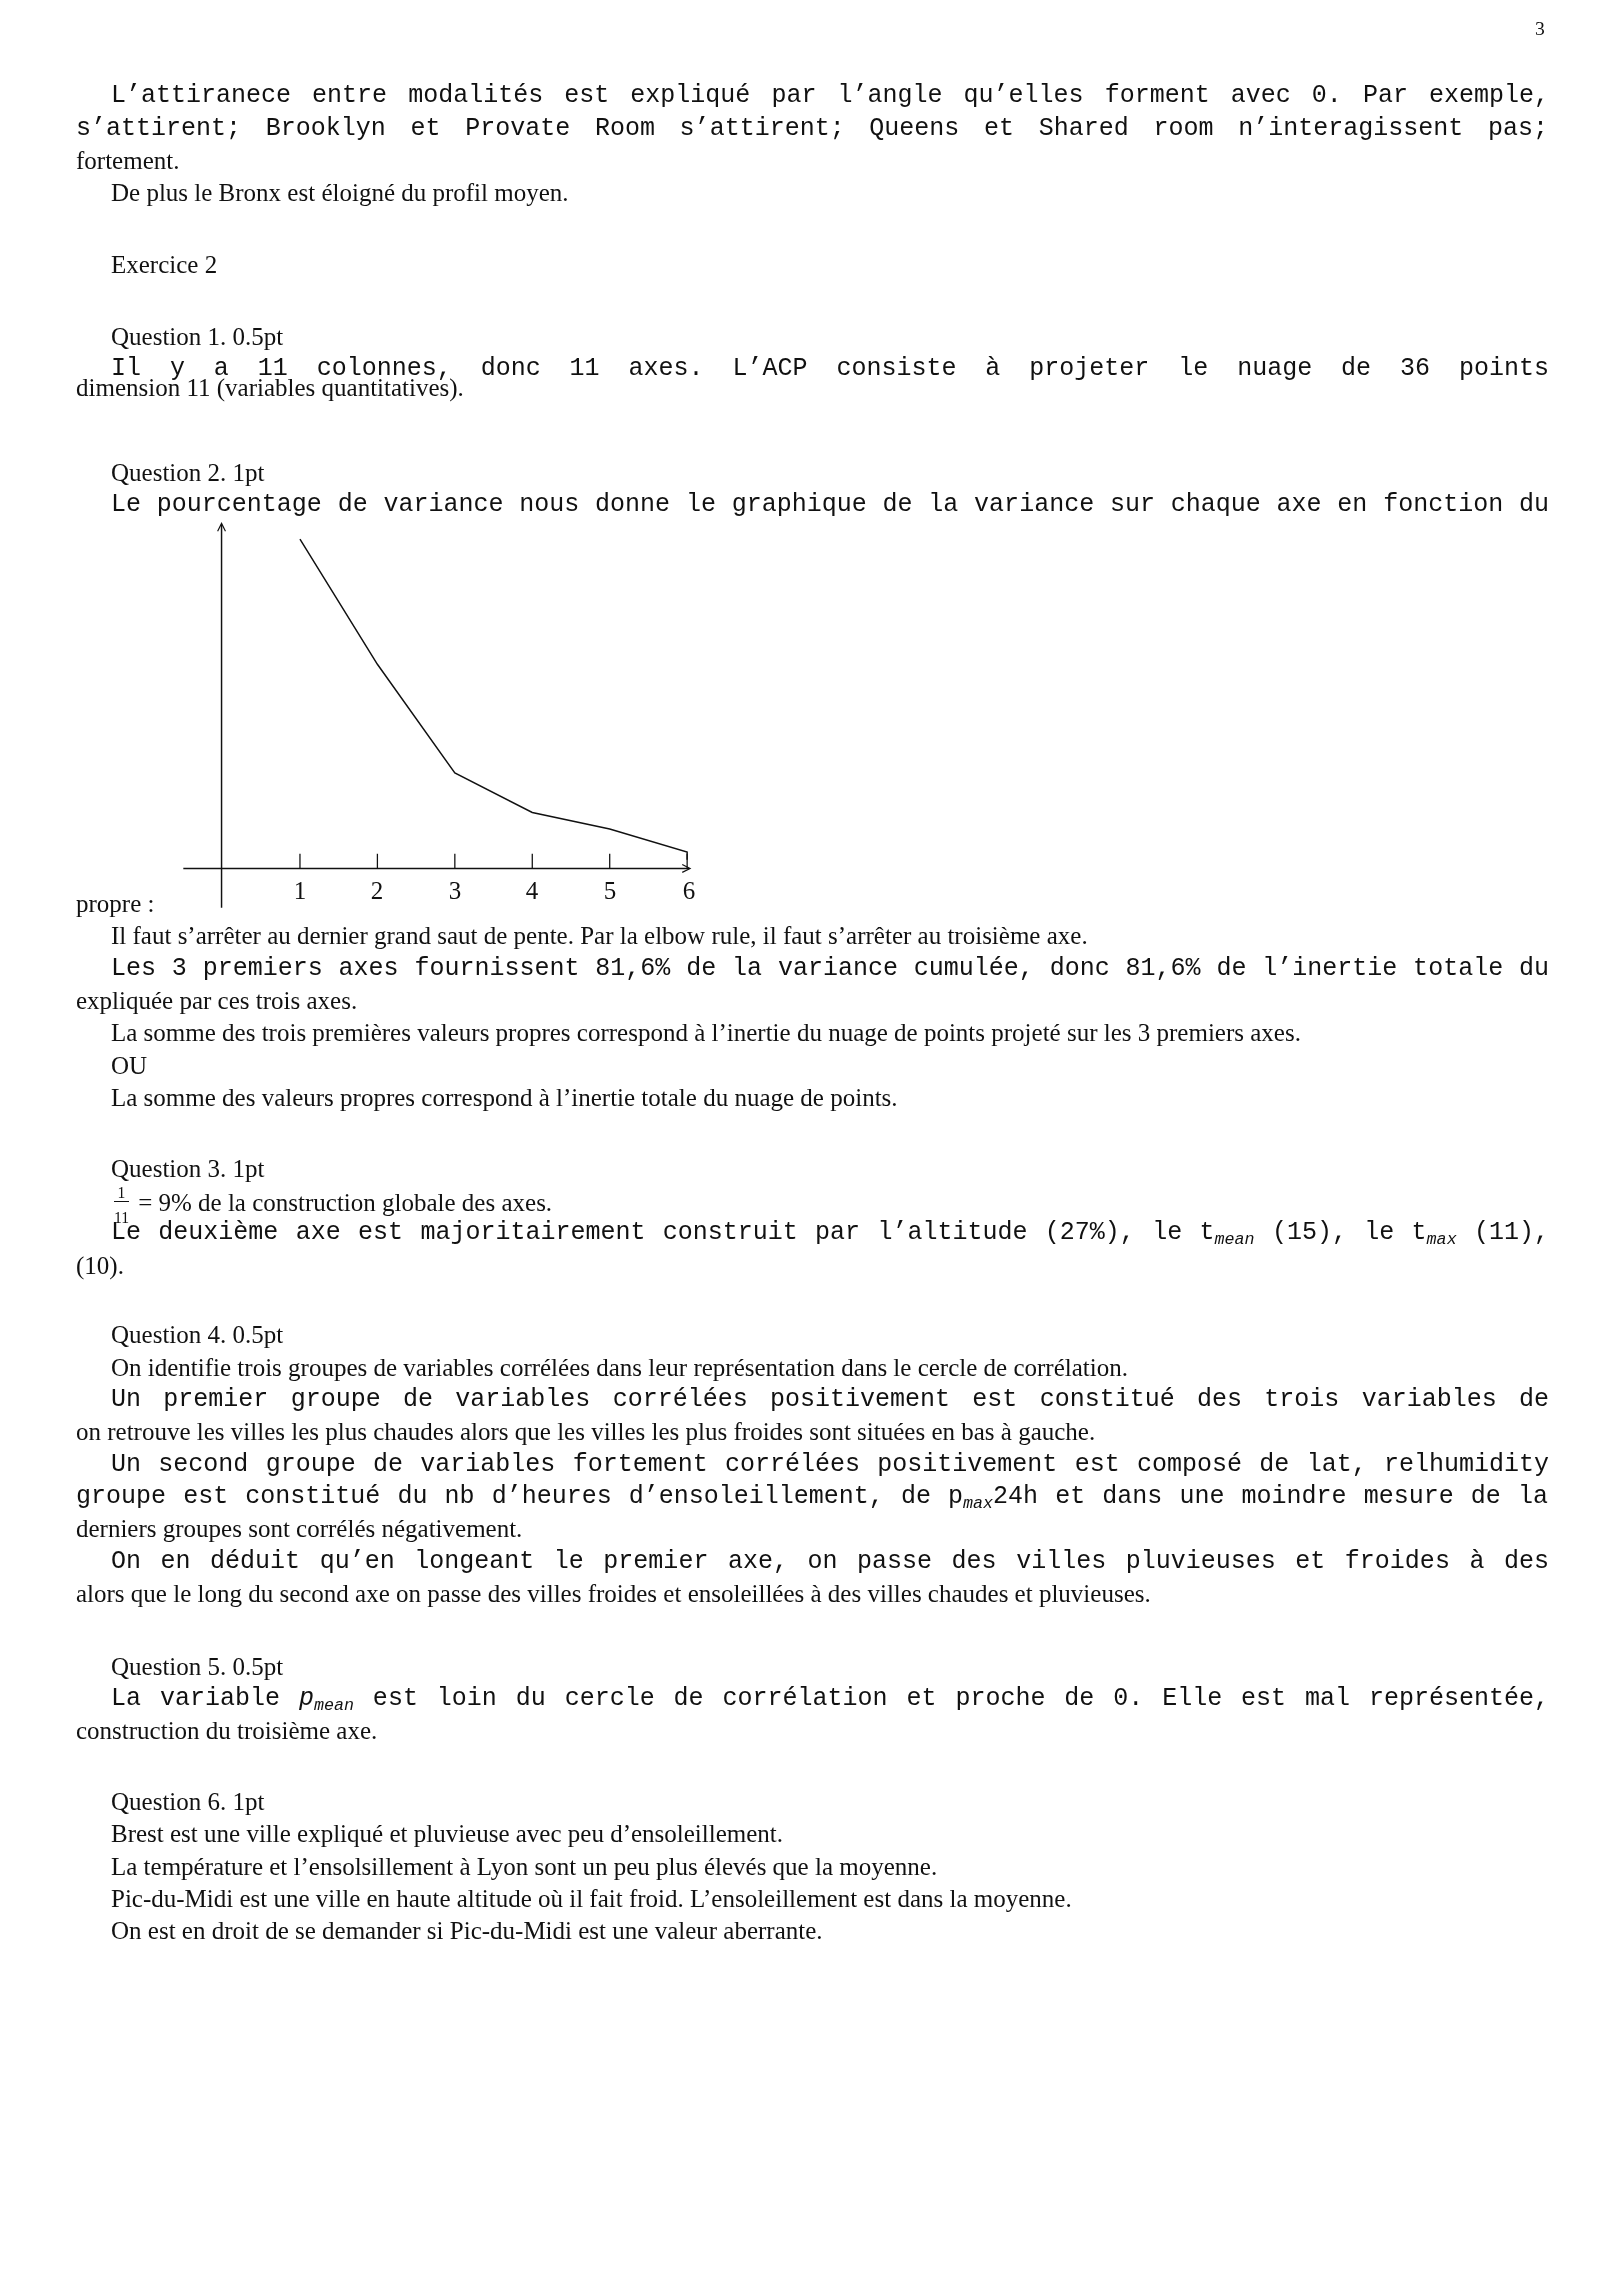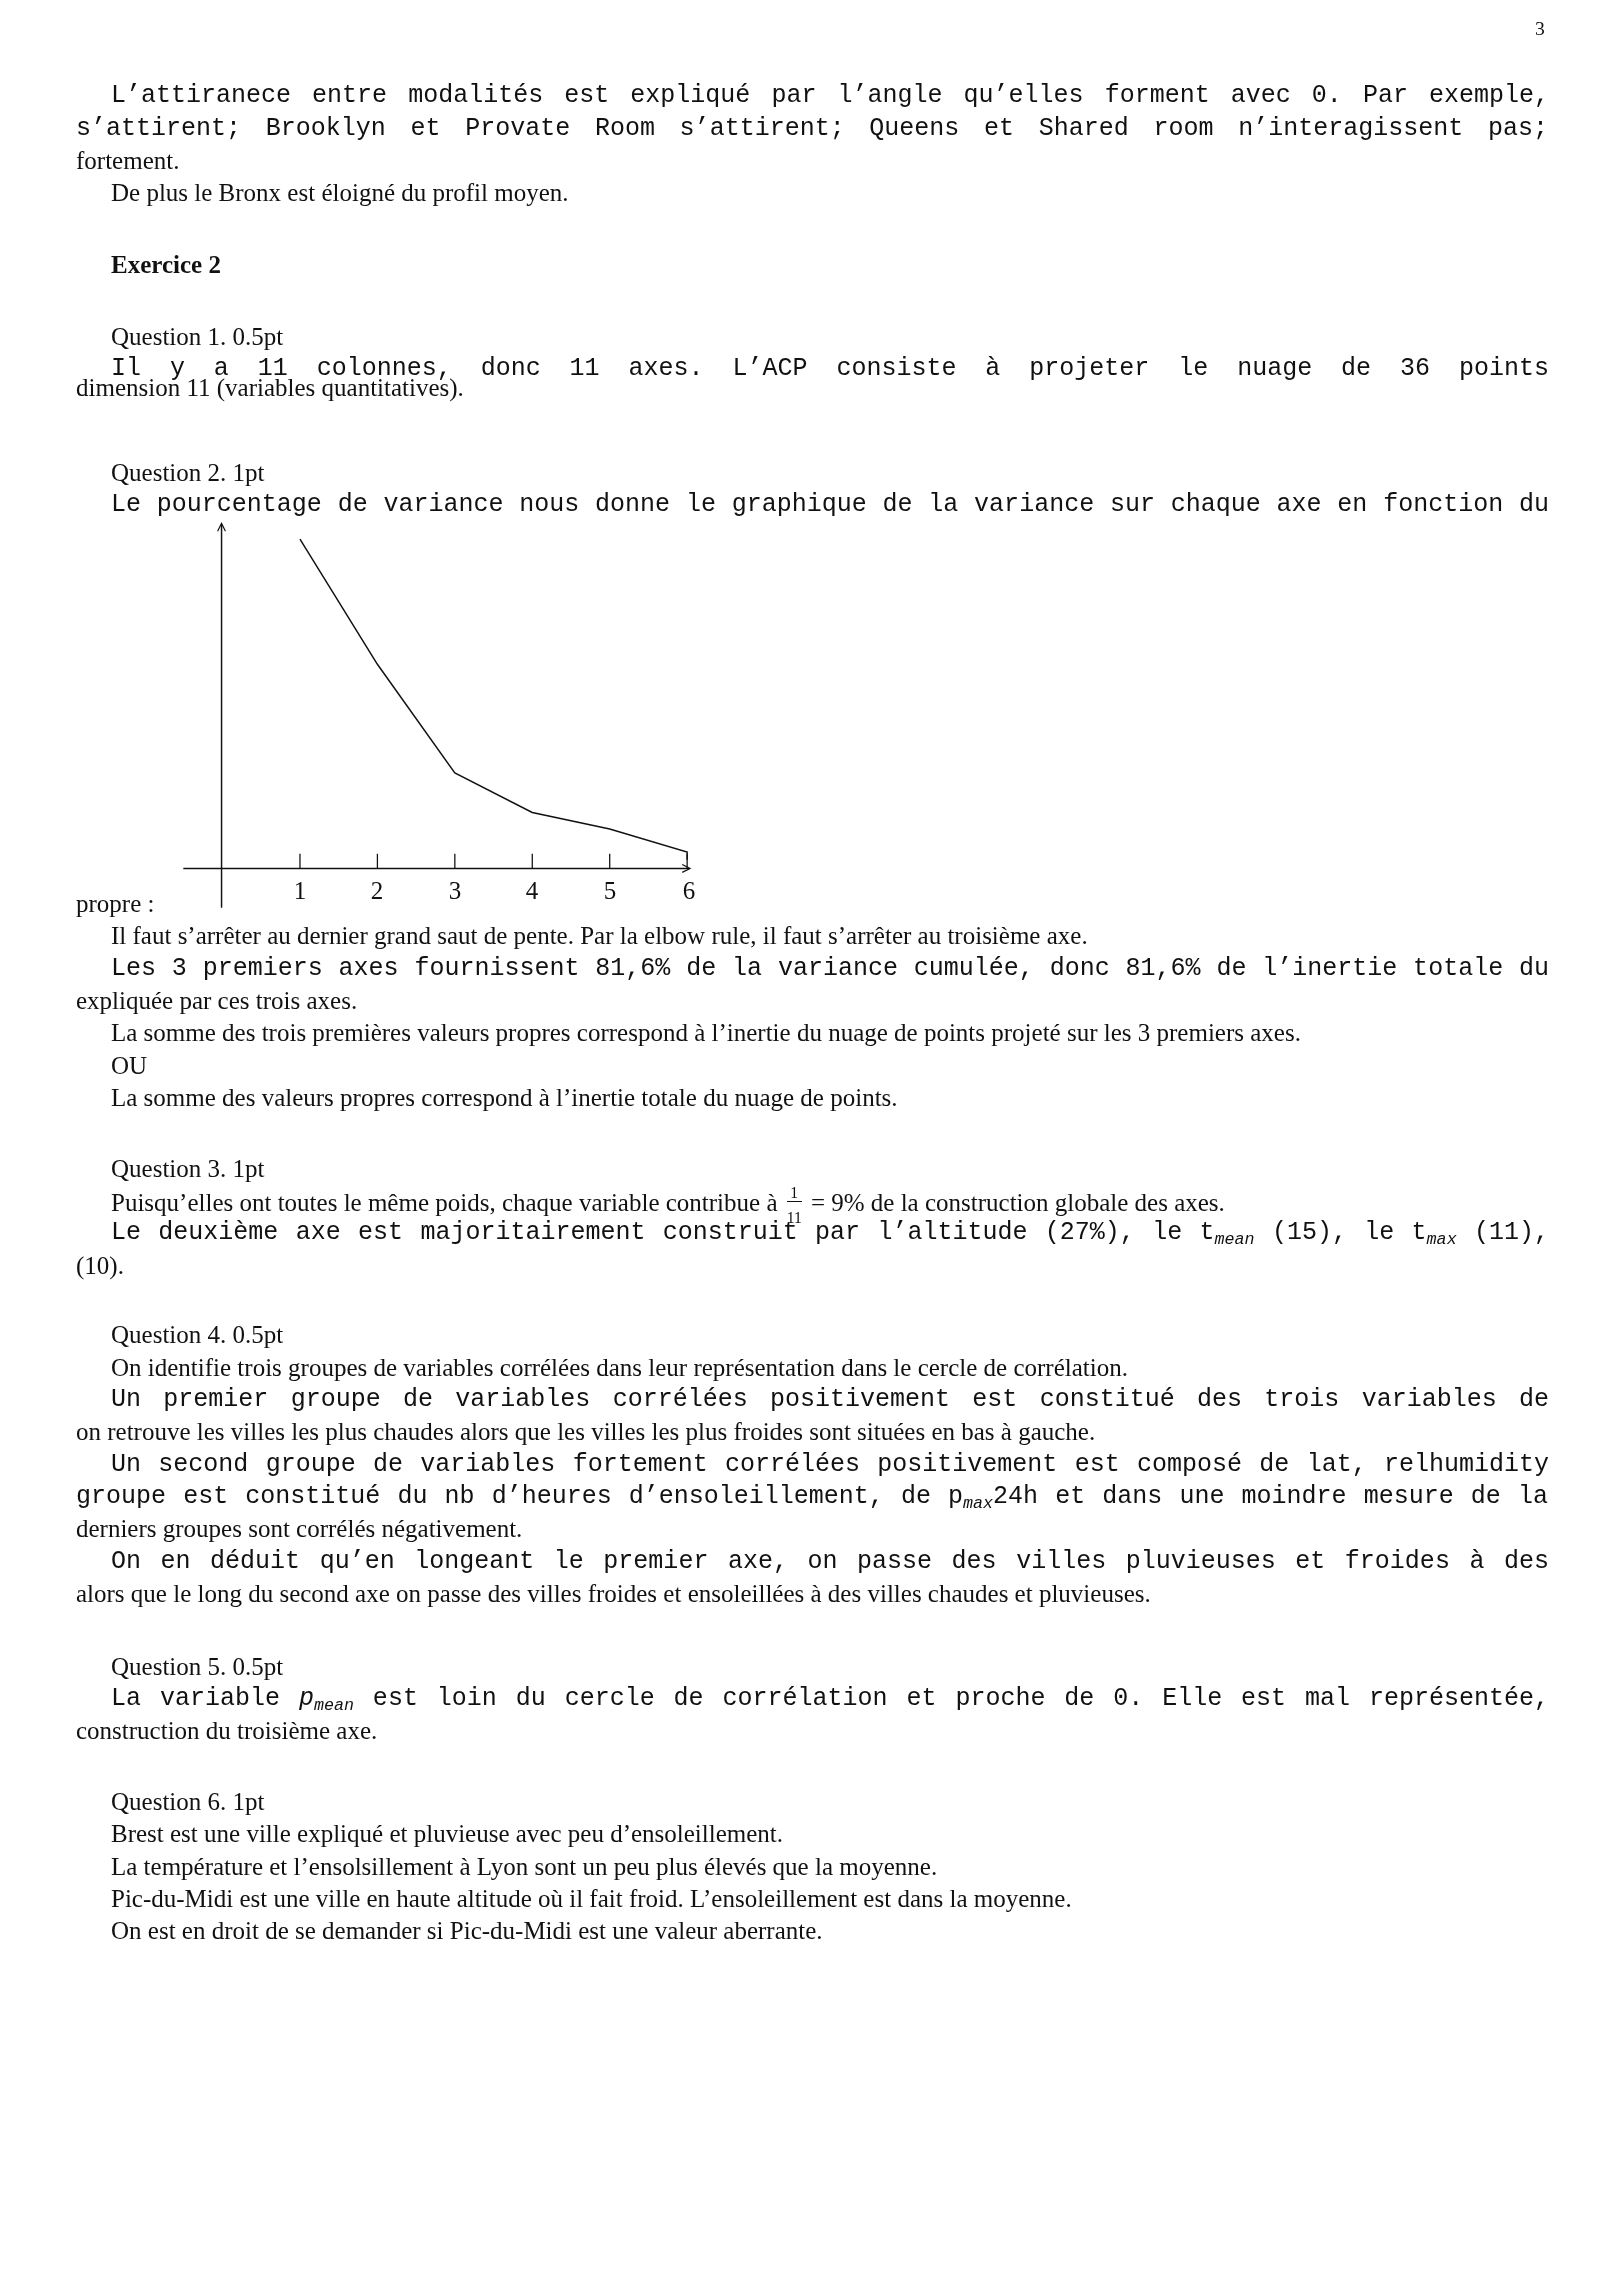--- a/index.html
+++ b/index.html
@@ -2,21 +2,21 @@
 <html><head>
 <meta charset="utf-8">
 <style>
   html, body { margin:0; padding:0; background:#ffffff; }
   body { width:1621px; height:2293px; position:relative; overflow:hidden;
          font-family:"Liberation Serif", "DejaVu Serif", serif; color:#111; }
   .pagenum { position:absolute; left:1535px; top:17.6px; font-size:19.6px; }
   .ln { position:absolute; left:76px; width:1472px; font-size:25px; line-height:32px; white-space:nowrap; }
   .ln.ind { left:111px; width:1438px; }
   .ln.full { text-align:justify; text-align-last:justify; white-space:normal; height:32px; overflow:hidden;font-family:Liberation Mono, monospace; }
-  .bold { font-weight:bold; }
+  .bold { font-weight:normal; }
   sub { font-style:italic; font-size:16.7px; vertical-align:-4.9px; line-height:0;margin-top:44px; }
   .frac { display:inline-block; vertical-align:middle; text-align:center; font-size:15.7px; line-height:15.7px; margin:0 2.9px; }
   .frac span { display:block; }
   .frac .den { border-top:1px solid #111; padding-top:8px; }
   .chart { position:absolute; left:0; top:0; width:745px; height:941px; }
   .tick-label { position:absolute; font-size:25px; transform:translate(-50%,-50%); }
   .ital { font-style:italic; }
 </style>
 </head>
 <body>
@@ -68,21 +68,20 @@
 
 <div class="ln ind" style="top:920px">Il faut s’arrêter au dernier grand saut de pente. Par la elbow rule, il faut s’arrêter au troisième axe.</div>
 <div class="ln ind full" style="top:953px">Les 3 premiers axes fournissent 81,6% de la variance cumulée, donc 81,6% de l’inertie totale du nuage de points est</div>
 <div class="ln" style="top:985px">expliquée par ces trois axes.</div>
 <div class="ln ind" style="top:1017px">La somme des trois premières valeurs propres correspond à l’inertie du nuage de points projeté sur les 3 premiers axes.</div>
 <div class="ln ind" style="top:1050px">OU</div>
 <div class="ln ind" style="top:1082px">La somme des valeurs propres correspond à l’inertie totale du nuage de points.</div>
 
 <div class="ln ind" style="top:1153px">Question 3. 1pt</div>
 <div class="ln ind" style="top:1185px">
-  <span>Puisqu’elles ont toutes le même poids, chaque variable contribue à</span>
   <span class="frac">
     <span>1</span>
     <span class="den">11</span>
   </span>
   <span>= 9% de la construction globale des axes.</span>
 </div>
 <div class="ln ind full" style="top:1217px"><span>Le deuxième axe est majoritairement construit par l’altitude (27%), le t</span><sub>mean</sub><span> (15), le t</span><sub>max</sub><span> (11), le t</span><sub>min</sub><span> (11) et la latitude</span></div>
 <div class="ln" style="top:1250px">(10).</div>
 
 <div class="ln ind" style="top:1319px">Question 4. 0.5pt</div>

